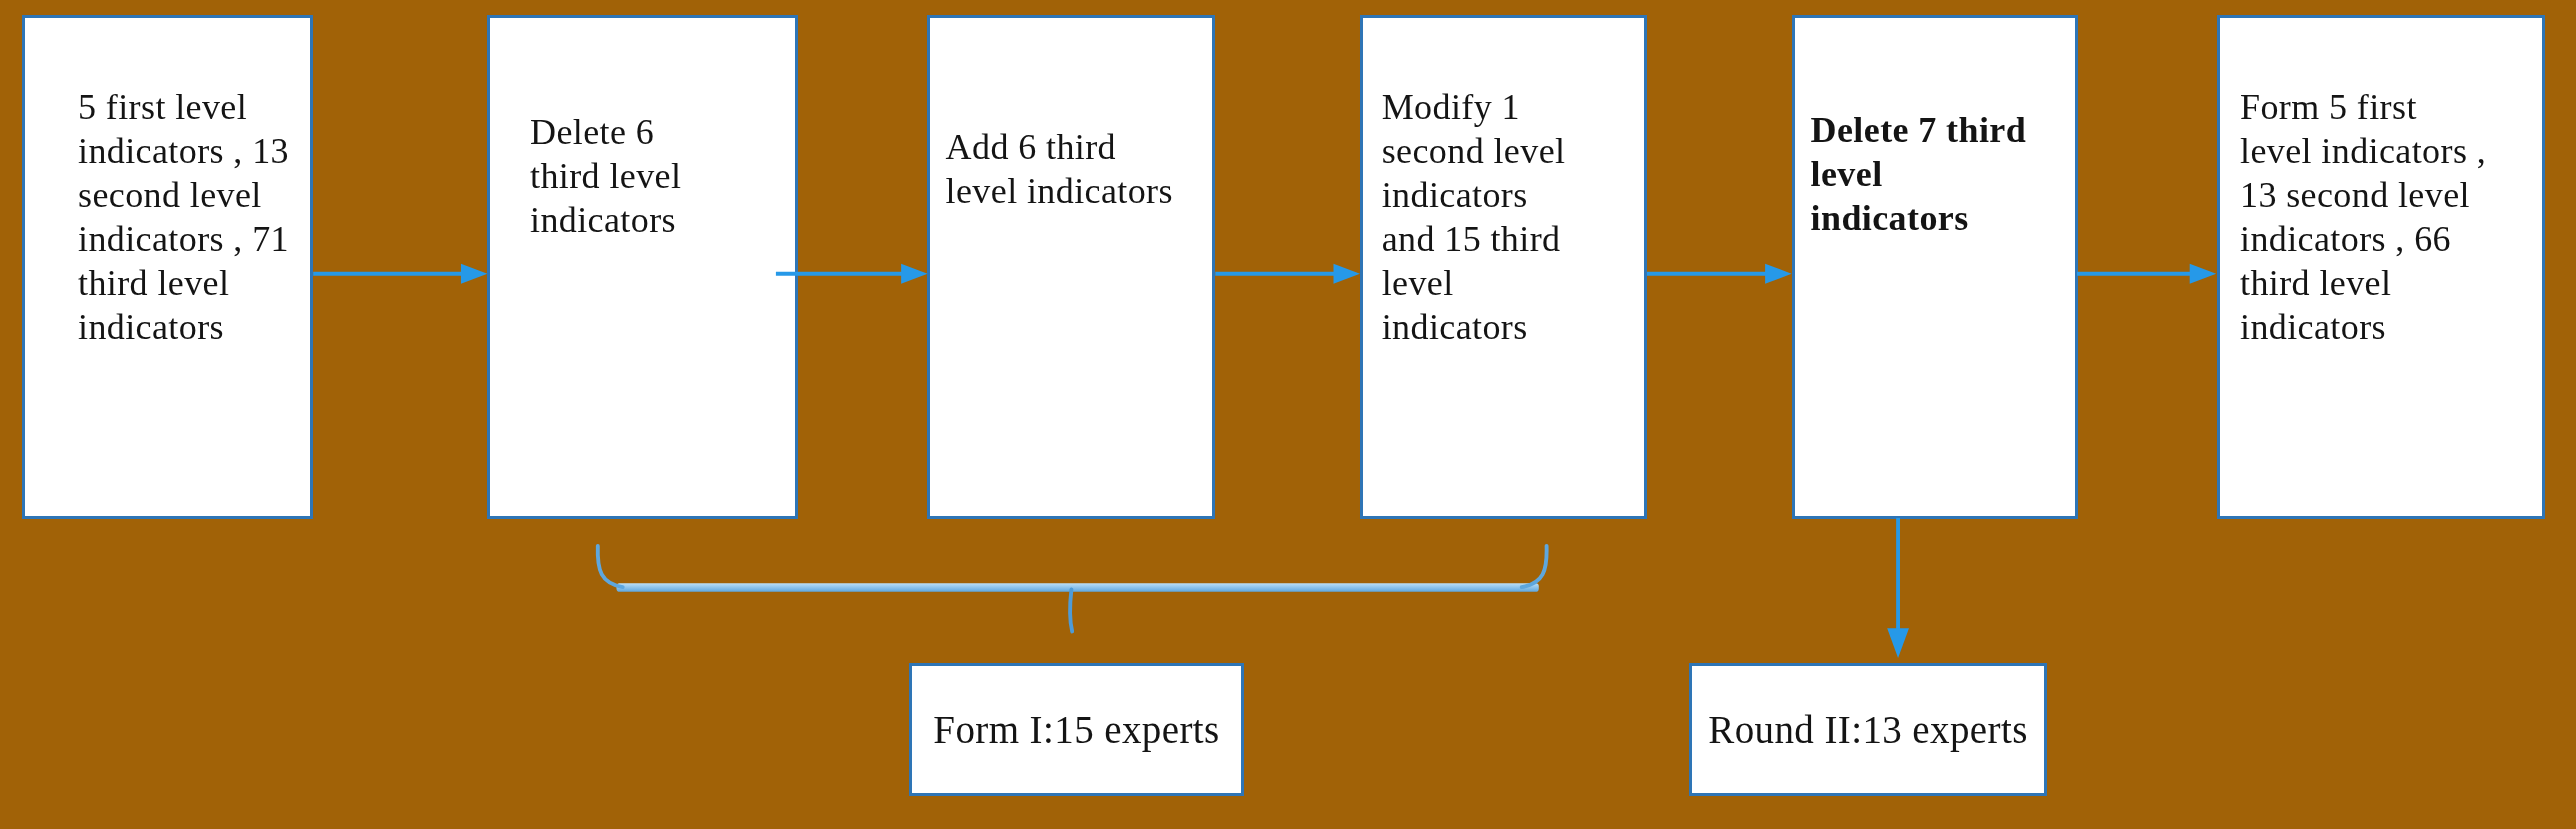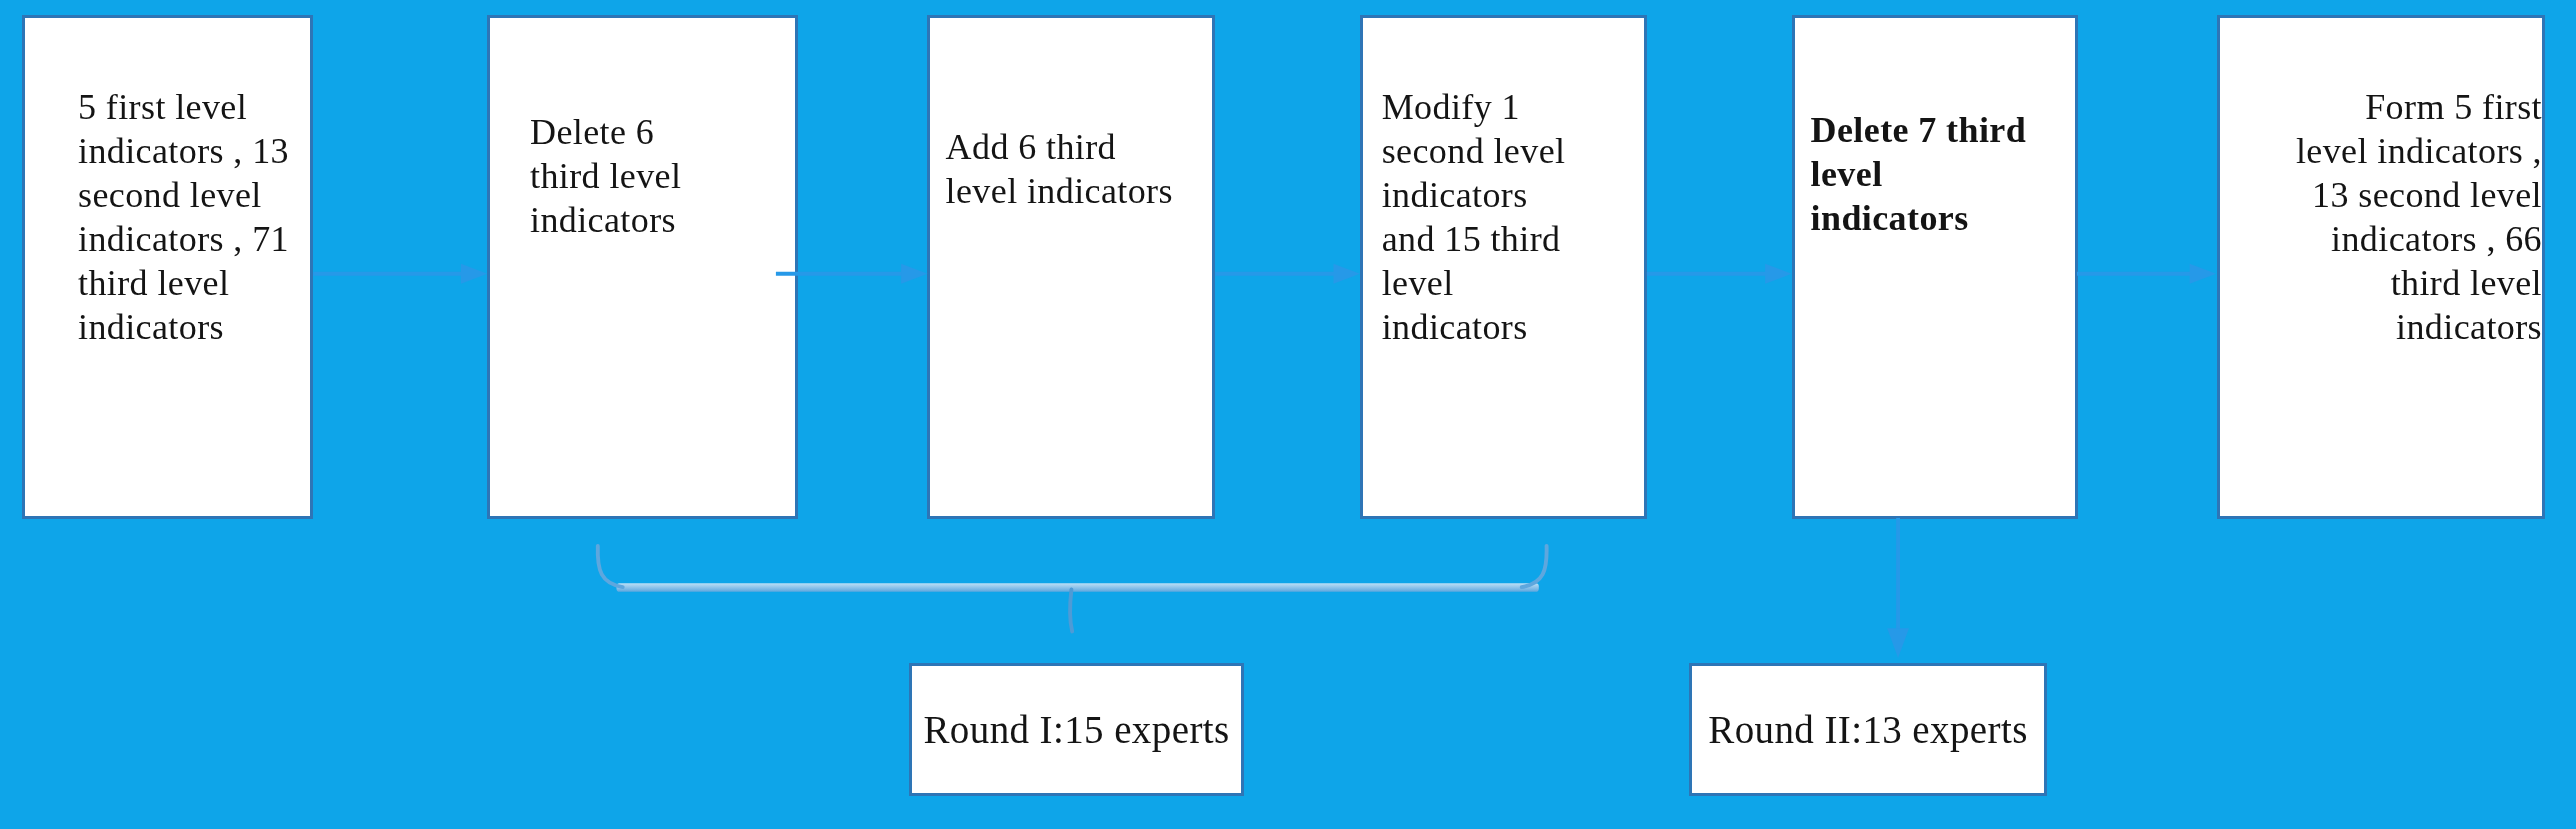--- a/index.html
+++ b/index.html
@@ -1,20 +1,20 @@
 <!DOCTYPE html>
 <html style="font-size:12.4px"><head>
 <meta charset="utf-8">
 <style>
   html, body { margin: 0; padding: 0; background: #ffffff; }
   .canvas {
     position: relative;
     width: 2576px;
     height: 829px;
-    background: #0ea5e9;
+    background: #a16207;
     font-family: "Liberation Serif", "DejaVu Serif", serif;
     color: #141414;
     overflow: hidden;
   }
   .pbox {
     position: absolute;
     top: 15px;
     height: 504px;
     box-sizing: border-box;
     border: 3.1px solid #2E75B6;
@@ -24,21 +24,21 @@
     white-space: pre-line;
     font-size: 36px;
     line-height: 44px;
     letter-spacing: 0.4px;
   }
   .b1 { left: 22px;   width: 291px; padding: 67px  0 0 53px; }
   .b2 { left: 487px;  width: 311px; padding: 92px 0 0 40px; }
   .b3 { left: 927px; width: 288px; padding: 107px 0 0 15.6px; }
   .b4 { left: 1360px; width: 287px; padding: 67px  0 0 18.7px; }
   .b5 { left: 1792px; width: 286px; padding: 90px 0 0 15.6px; font-weight: bold; }
-  .b6 { left: 2217px; width: 328px; padding: 67px  0 0 20px; text-align: right; }
+  .b6 { left: 2217px; width: 328px; padding: 67px  0 0 20px; }
   .rbox {
     position: absolute;
     top: 663px;
     height: 133px;
     box-sizing: border-box;
     border: 3.1px solid #2E75B6;
     background: #ffffff;
     display: flex;
     align-items: center;
     justify-content: center;
@@ -92,21 +92,21 @@
   <div class="pbox b6">
     <div class="box-text">Form 5 first
 level indicators ,
 13 second level
 indicators , 66
 third level
 indicators</div>
   </div>
 
   <div class="rbox r1">
-    <span>Round I:15 experts</span>
+    <span>Form I:15 experts</span>
   </div>
   <div class="rbox r2">
     <span>Round II:13 experts</span>
   </div>
 
   <svg class="overlay" viewBox="0 0 3311 1066" xmlns="http://www.w3.org/2000/svg">
     <defs>
       <linearGradient id="braceGrad" x1="0" y1="0" x2="0" y2="1">
         <stop offset="0" stop-color="#BCDFF6"></stop>
         <stop offset="1" stop-color="#5EA7DE"></stop>

